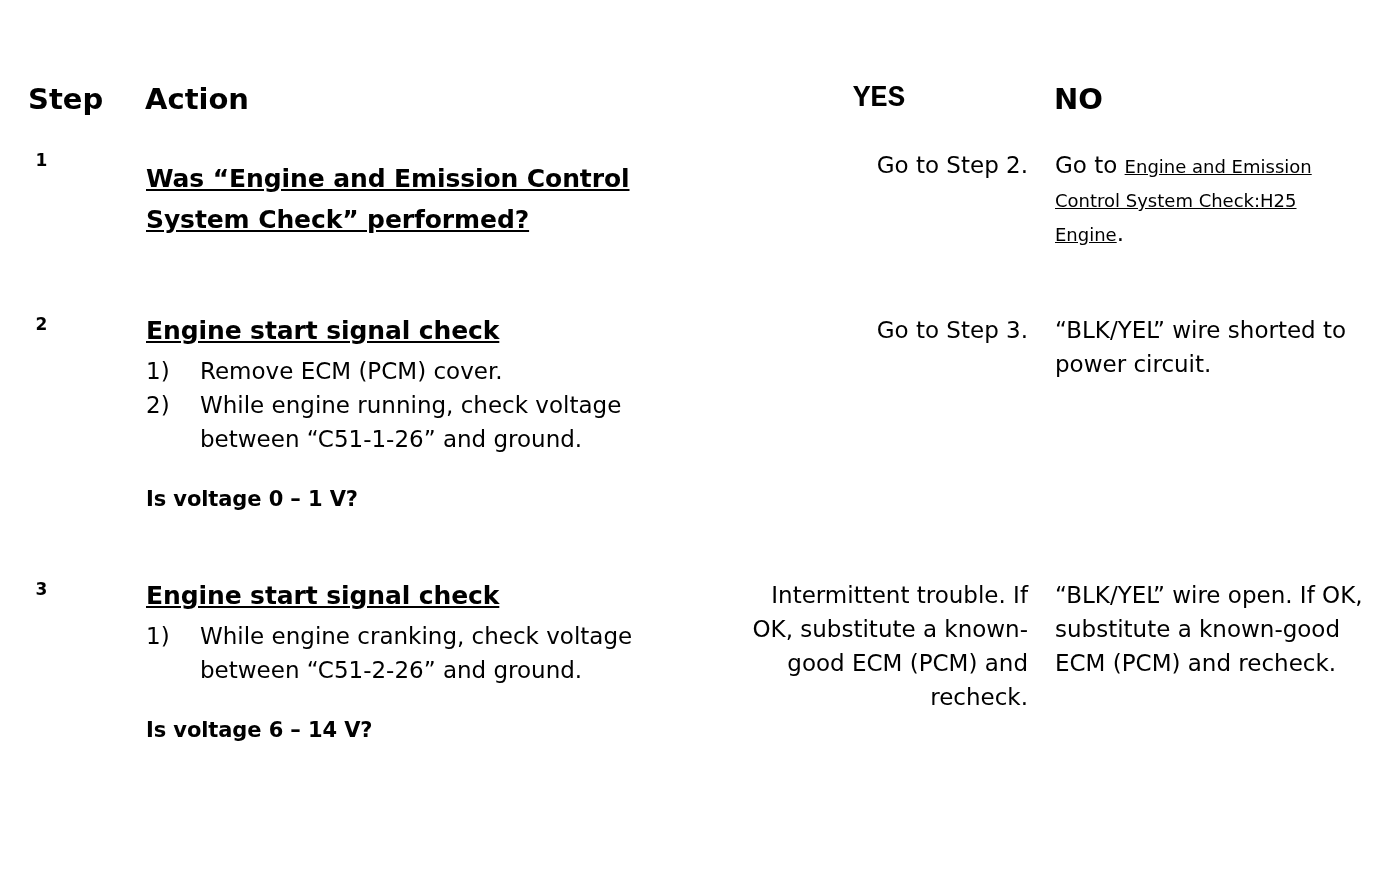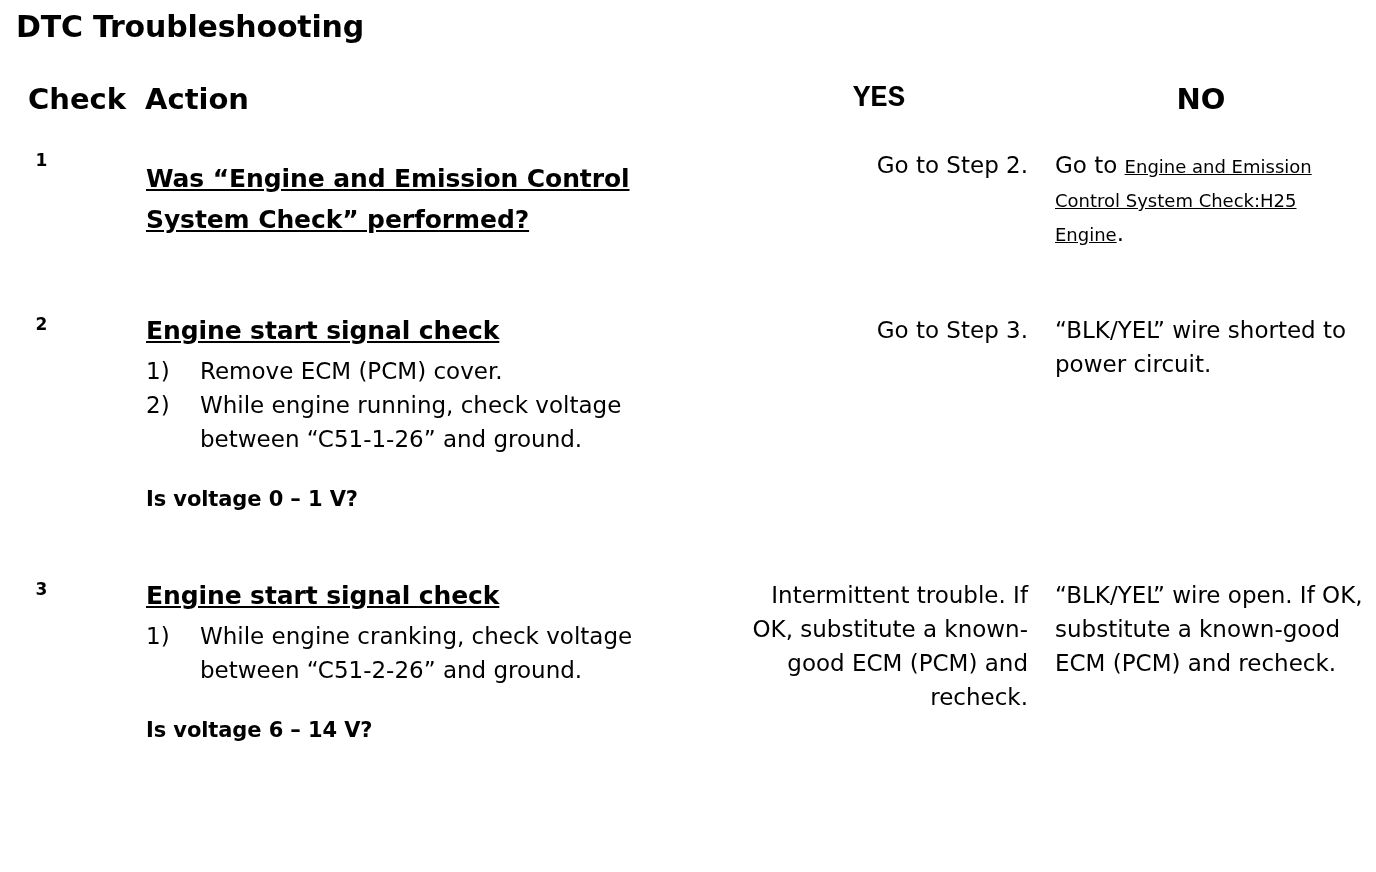--- a/index.html
+++ b/index.html
@@ -53,21 +53,21 @@
   .tbl th {
     font-size: 29px;
     font-weight: bold;
     padding: 0 0 14px 0;
     vertical-align: top;
     line-height: 34px;
   }
   .th-step   { text-align: left; padding-left: 28px !important; }
   .th-action { text-align: left; padding-right: 48px !important; }
   .th-yes    { text-align: center; padding-right: 28px !important; font-family: Liberation Mono, monospace; }
-  .th-no     { text-align: center; padding-right: 28px !important; }
+  .th-no     { text-align: left; padding-right: 28px !important; }
 
   .tbl td {
     vertical-align: top;
     padding: 0;
   }
 
   
   .cell-step {
     text-align: center;
     padding-top: 20px !important;
@@ -154,32 +154,31 @@
   .r2 .cell-action { padding-top: 26px !important; }
   .r3 .cell-action { padding-top: 25px !important; }
 
   .spacer-row td { height: 34px; }
 </style>
 </head>
 <body>
 
 <div class="page">
 
-  <div class="doc-title">DTC Troubleshooting</div>
 
   <table class="tbl">
     <colgroup>
       <col class="c-step">
       <col class="c-action">
       <col class="c-yes">
       <col class="c-no">
     </colgroup>
     <thead>
       <tr>
-        <th class="th-step">Check</th>
+        <th class="th-step">Step</th>
         <th class="th-action">Action</th>
         <th class="th-yes">YES</th>
         <th class="th-no">NO</th>
       </tr>
     </thead>
     <tbody>
 
       <tr class="r1">
         <td class="cell-step">
           <span class="step-num">1</span>

